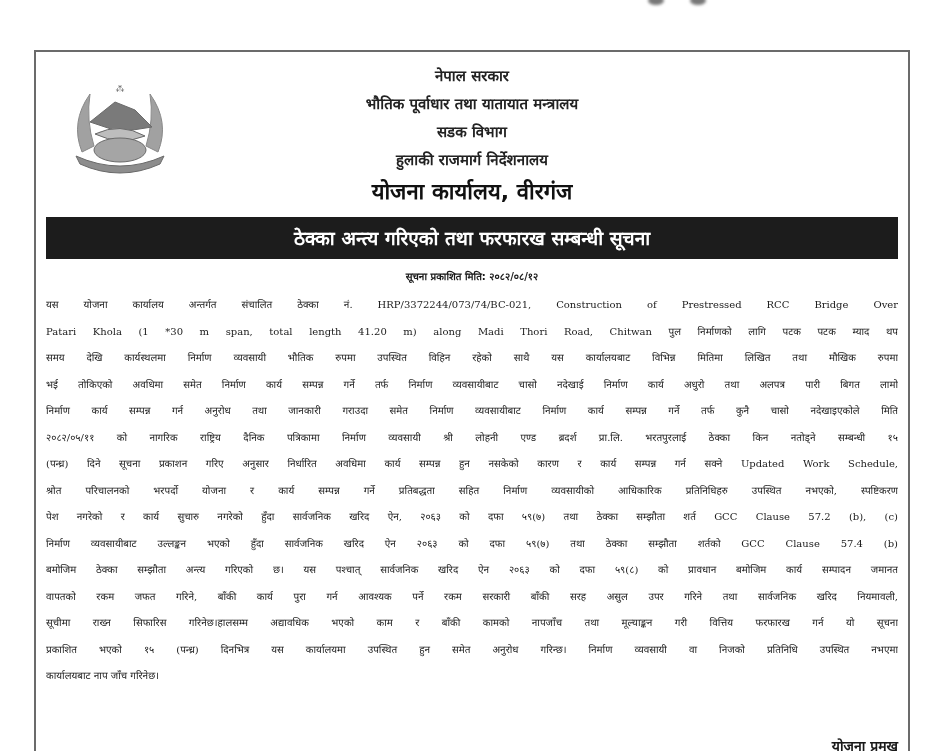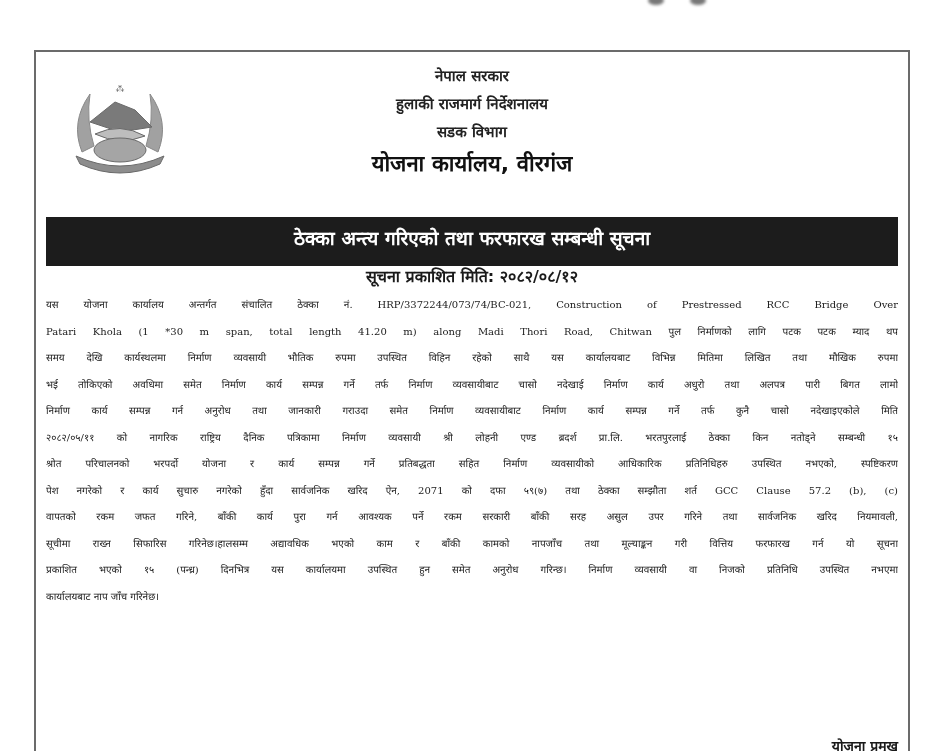--- a/index.html
+++ b/index.html
@@ -28,28 +28,28 @@
   }
   .header .line {
     font-family: "DejaVu Sans", sans-serif; font-weight: bold;
     font-size: 15px; line-height: 28px; color: #222;
   }
   .header .office {
     font-family: "DejaVu Sans", sans-serif; font-weight: bold;
     font-size: 22px; line-height: 34px; margin-top: 1px; color: #111;
   }
   .title-bar {
-    position: absolute; left: 10px; right: 10px; top: 165px; height: 49px;
+    position: absolute; left: 10px; right: 10px; top: 165px; height: 42px;
     background: #1c1c1c; color: #fff; text-align: center;
     font-family: "DejaVu Sans", sans-serif; font-weight: bold;
     font-size: 19px; line-height: 42px;
   }
   .pub-date {
     position: absolute; left: 0; right: 0; top: 214px; text-align: center;
-    font-family: "DejaVu Sans", sans-serif; font-weight: bold; font-size: 16px;
+    font-family: "DejaVu Sans", sans-serif; font-weight: bold; font-size: 10px;
     line-height: 22px;
   }
   .body-text {
     position: absolute; left: 10px; right: 10px; top: 240px;
     font-size: 10px; line-height: 26.5px; text-align: justify;
     text-align-last: justify;
   }
   .body-text .ln { display: block; white-space: nowrap; overflow: hidden; text-align: justify; text-align-last: justify; }
   .body-text .ln.last { text-align-last: left; }
   .signature {
@@ -76,38 +76,42 @@
         <path d="M35 62 Q60 50 85 64 Q60 74 35 62 Z" fill="#bdbdbd"></path>
         <ellipse cx="60" cy="78" rx="26" ry="12" fill="#a5a5a5"></ellipse>
         <path d="M16 84 Q60 104 104 84 L100 92 Q60 110 20 92 Z" fill="#8d8d8d"></path>
       </g>
       <text x="60" y="20" font-size="9" text-anchor="middle" fill="#555" font-family="DejaVu Sans, sans-serif">⁂</text>
     </svg>
   </div>
 
   <div class="header">
     <div class="line">नेपाल सरकार</div>
+    <div class="line">भौतिक पूर्वाधार तथा यातायात मन्त्रालय</div>
+    <div class="line">सडक विभाग</div>
     <div class="line">हुलाकी राजमार्ग निर्देशनालय</div>
-    <div class="line">सडक विभाग</div>
     <div class="office">योजना कार्यालय, वीरगंज</div>
   </div>
 
   <div class="title-bar">ठेक्का अन्त्य गरिएको तथा फरफारख सम्बन्धी सूचना</div>
 
   <div class="pub-date">सूचना प्रकाशित मिति: २०८२/०८/१२</div>
 
   <div class="body-text">
     <span class="ln">यस योजना कार्यालय अन्तर्गत संचालित ठेक्का नं. HRP/3372244/073/74/BC-021, Construction of Prestressed RCC Bridge Over</span>
     <span class="ln">Patari Khola (1 *30 m span, total length 41.20 m) along Madi Thori Road, Chitwan पुल निर्माणको लागि पटक पटक म्याद थप</span>
     <span class="ln">समय देखि कार्यस्थलमा निर्माण व्यवसायी भौतिक रुपमा उपस्थित विहिन रहेको साथै यस कार्यालयबाट विभिन्न मितिमा लिखित तथा मौखिक रुपमा</span>
     <span class="ln">भई तोकिएको अवधिमा समेत निर्माण कार्य सम्पन्न गर्ने तर्फ निर्माण व्यवसायीबाट चासो नदेखाई निर्माण कार्य अधुरो तथा अलपत्र पारी बिगत लामो</span>
     <span class="ln">निर्माण कार्य सम्पन्न गर्न अनुरोध तथा जानकारी गराउदा समेत निर्माण व्यवसायीबाट निर्माण कार्य सम्पन्न गर्ने तर्फ कुनै चासो नदेखाइएकोले मिति</span>
     <span class="ln">२०८२/०५/११ को नागरिक राष्ट्रिय दैनिक पत्रिकामा निर्माण व्यवसायी श्री लोहनी एण्ड ब्रदर्श प्रा.लि. भरतपुरलाई ठेक्का किन नतोड्ने सम्बन्धी १५</span>
+    <span class="ln">(पन्ध्र) दिने सूचना प्रकाशन गरिए अनुसार निर्धारित अवधिमा कार्य सम्पन्न हुन नसकेको कारण र कार्य सम्पन्न गर्न सक्ने Updated Work Schedule,</span>
     <span class="ln">श्रोत परिचालनको भरपर्दो योजना र कार्य सम्पन्न गर्ने प्रतिबद्धता सहित निर्माण व्यवसायीको आधिकारिक प्रतिनिधिहरु उपस्थित नभएको, स्पष्टिकरण</span>
-    <span class="ln">पेश नगरेको र कार्य सुचारु नगरेको हुँदा सार्वजनिक खरिद ऐन, 2071 को दफा ५९(७) तथा ठेक्का सम्झौता शर्त GCC Clause 57.2 (b), (c)</span>
+    <span class="ln">पेश नगरेको र कार्य सुचारु नगरेको हुँदा सार्वजनिक खरिद ऐन, २०६३ को दफा ५९(७) तथा ठेक्का सम्झौता शर्त GCC Clause 57.2 (b), (c)</span>
+    <span class="ln">निर्माण व्यवसायीबाट उल्लङ्कन भएको हुँदा सार्वजनिक खरिद ऐन २०६३ को दफा ५९(७)  तथा ठेक्का सम्झौता शर्तको GCC Clause 57.4 (b)</span>
+    <span class="ln">बमोजिम ठेक्का सम्झौता अन्त्य गरिएको छ। यस पश्चात् सार्वजनिक खरिद ऐन २०६३ को दफा ५९(८) को प्रावधान बमोजिम कार्य सम्पादन जमानत</span>
     <span class="ln">वापतको रकम जफत गरिने, बाँकी कार्य पुरा गर्न आवश्यक पर्ने रकम सरकारी बाँकी सरह असुल उपर गरिने तथा सार्वजनिक खरिद नियमावली,</span>
     <span class="ln">सूचीमा राख्न सिफारिस गरिनेछ।हालसम्म अद्यावधिक भएको काम र बाँकी कामको नापजाँच तथा मूल्याङ्कन गरी वित्तिय फरफारख गर्न यो सूचना</span>
     <span class="ln">प्रकाशित भएको १५ (पन्ध्र) दिनभित्र यस कार्यालयमा उपस्थित हुन समेत अनुरोध गरिन्छ। निर्माण व्यवसायी वा निजको प्रतिनिधि उपस्थित नभएमा</span>
     <span class="ln last">कार्यालयबाट नाप जाँच गरिनेछ।</span>
   </div>
 
   <div class="signature">योजना प्रमुख</div>
 </div>
 
 </body></html>

